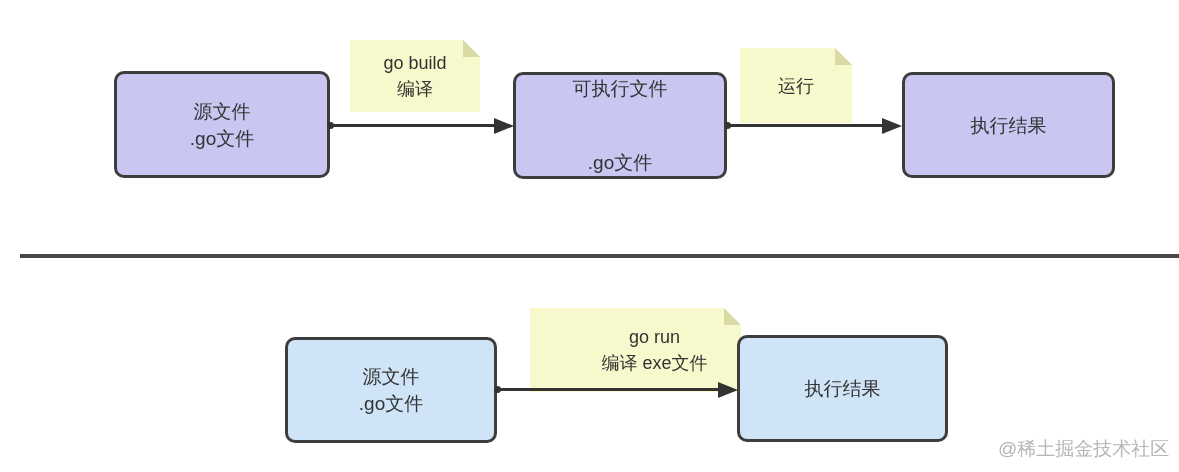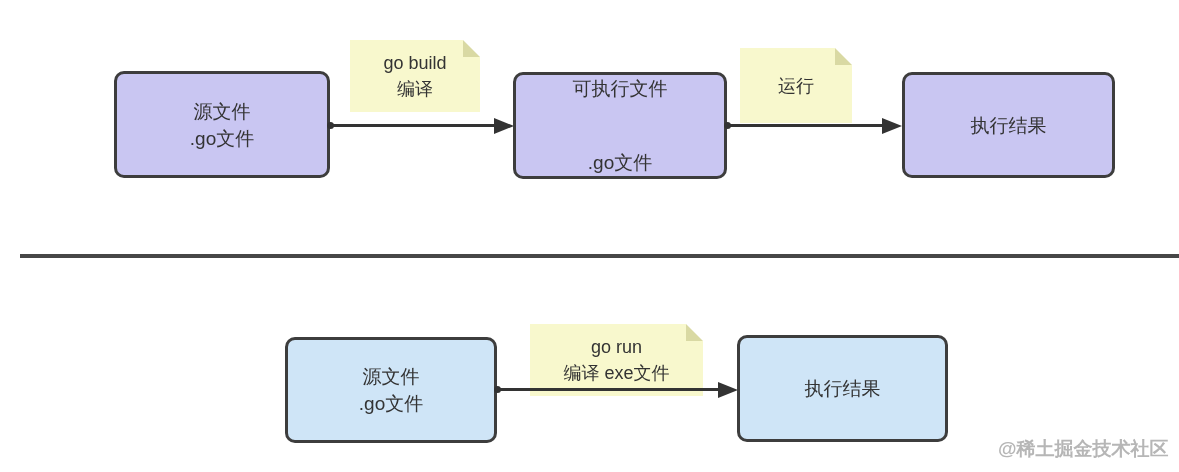--- a/index.html
+++ b/index.html
@@ -78,21 +78,20 @@
     height: 4px;
     background: var(--divider, #474747);
   }
   .watermark {
     position: absolute;
     left: 998px;
     top: 436px;
     font-size: 19px;
     color: var(--watermark-color, #b6b6b6);
     white-space: nowrap;
-    font-weight: bold;
   }
 </style>
 </head>
 <body>
 
 <div class="canvas">
 
   <div class="node purple" style="left:114px; top:71px; width:216px; height:107px;">
     <div>源文件</div>
     <div>.go文件</div>
@@ -128,21 +127,21 @@
     <div>执行结果</div>
   </div>
 
   <div class="divider"></div>
 
   <div class="node blue" style="left:285px; top:337px; width:212px; height:106px;">
     <div>源文件</div>
     <div>.go文件</div>
   </div>
 
-  <div class="note" style="left:530px; top:324px; width:173px; height:72px;">
+  <div class="note" style="left:530px; top:308px; width:173px; height:84px;padding-left:38px;">
     <div>go run</div>
     <div>编译 exe文件</div>
   </div>
 
   <div>
     <div class="adot" style="left:494px; top:386px;"></div>
     <div class="aline" style="left:497px; top:388px; width:222px;"></div>
     <div class="ahead" style="left:718px; top:382px;"></div>
   </div>
 

